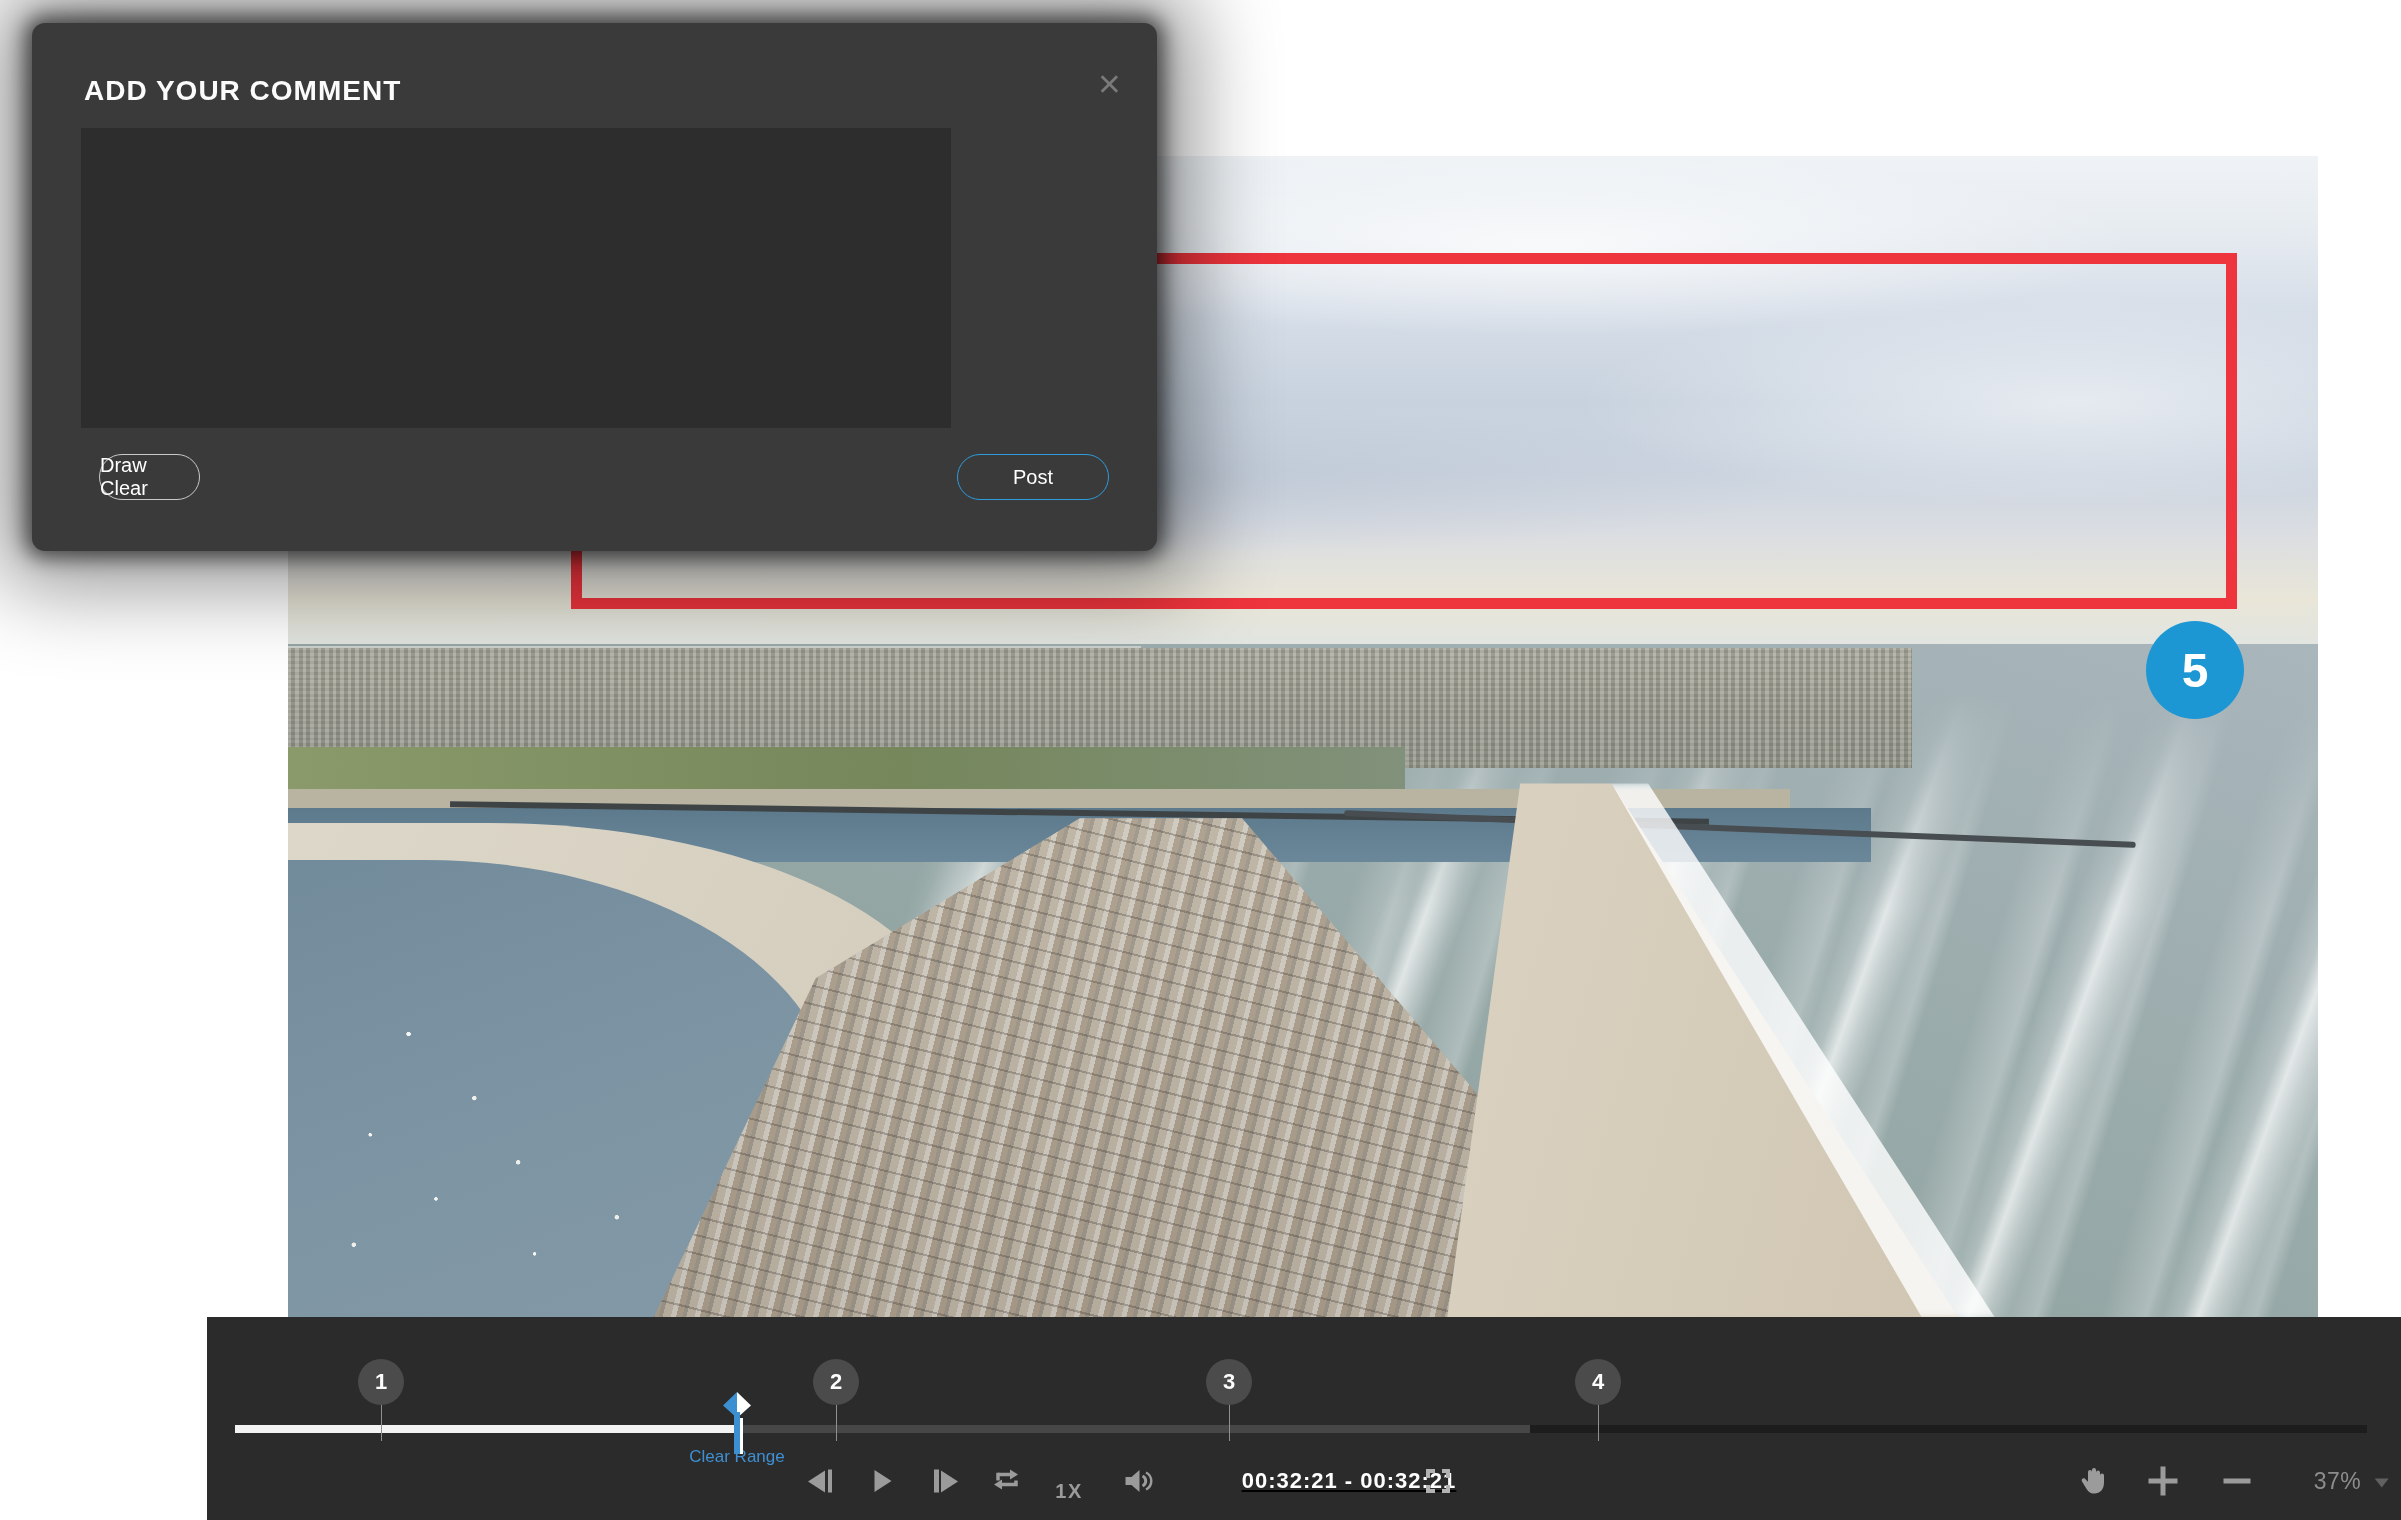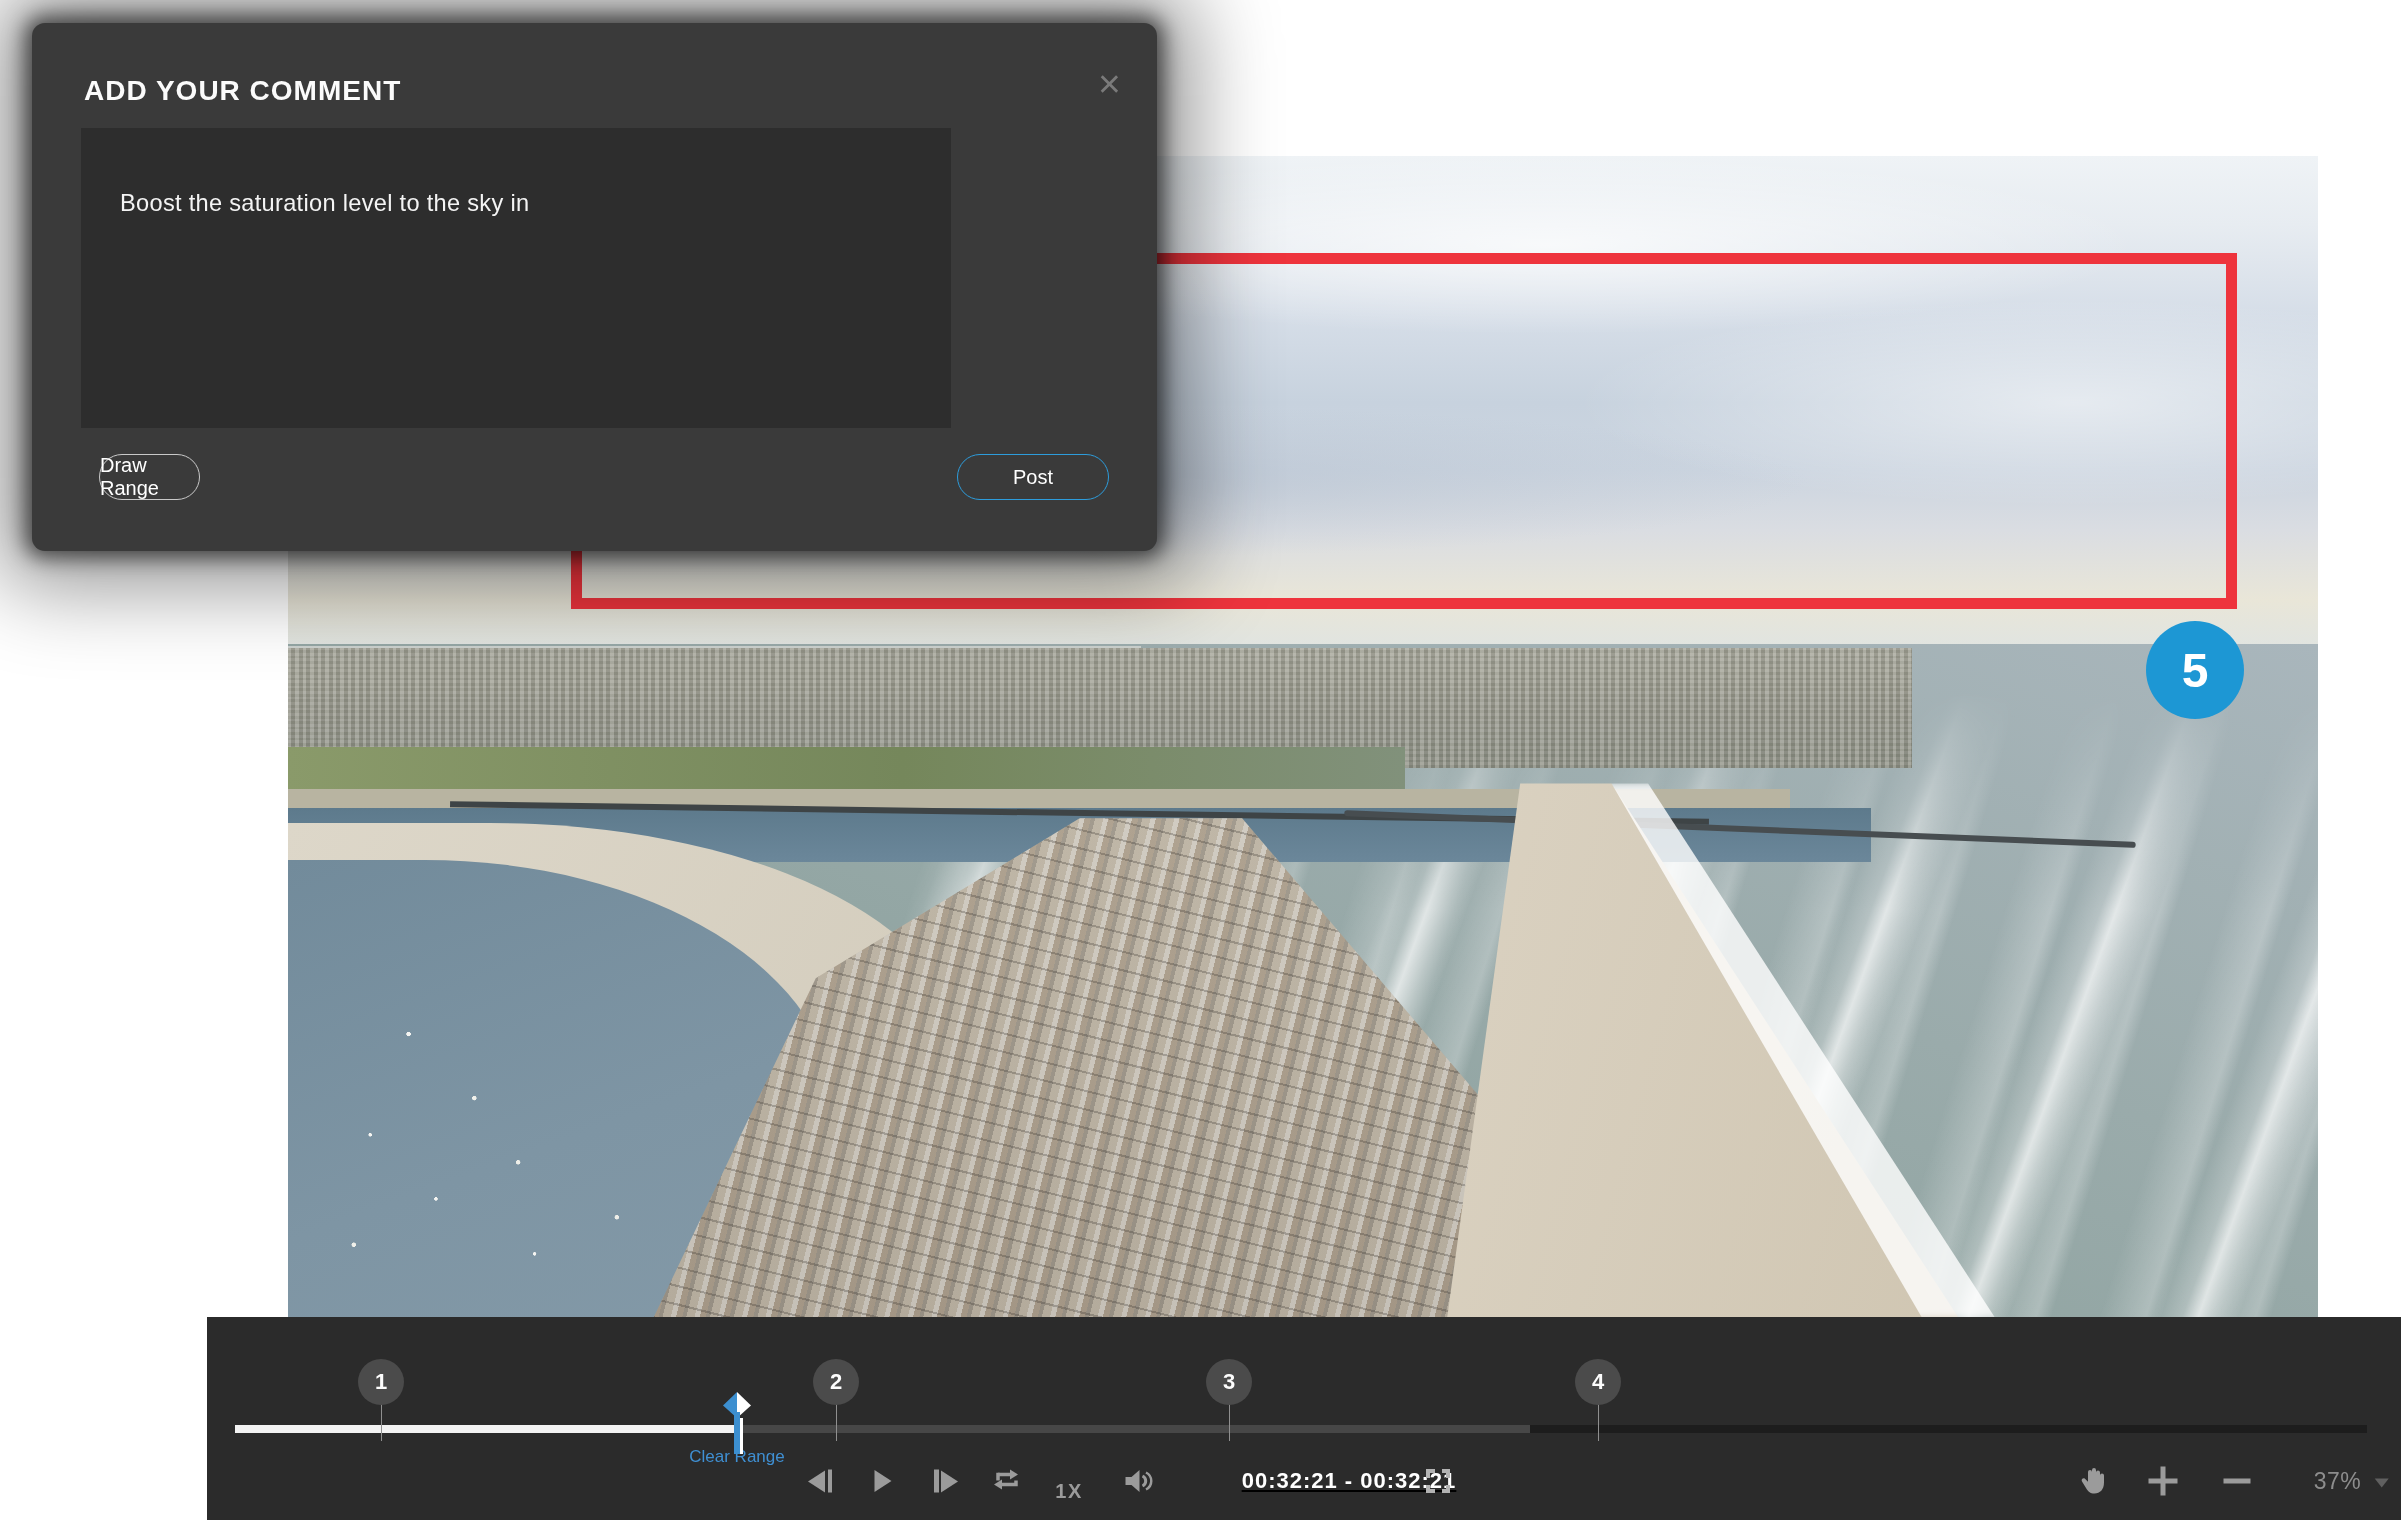--- a/index.html
+++ b/index.html
@@ -212,24 +212,23 @@
 
 <div class="annotation-rect"></div>
 <div class="annotation-badge">
   <span>5</span>
 </div>
 
 <div class="dialog">
   <div class="dialog-title">ADD YOUR COMMENT</div>
   <div class="dialog-close">×</div>
   <div class="dialog-textarea">
-    <div class="line">Boost the saturation level to the sky in</div>
   </div>
   <div class="btn btn-draw-more">
-    <span>Draw Range</span>
+    <span>Draw Clear</span>
   </div>
   <div class="btn btn-post">
     <span>Post</span>
   </div>
 </div>
 
 <div class="bar">
 
   <div class="track">
     <div class="seg-played"></div>

